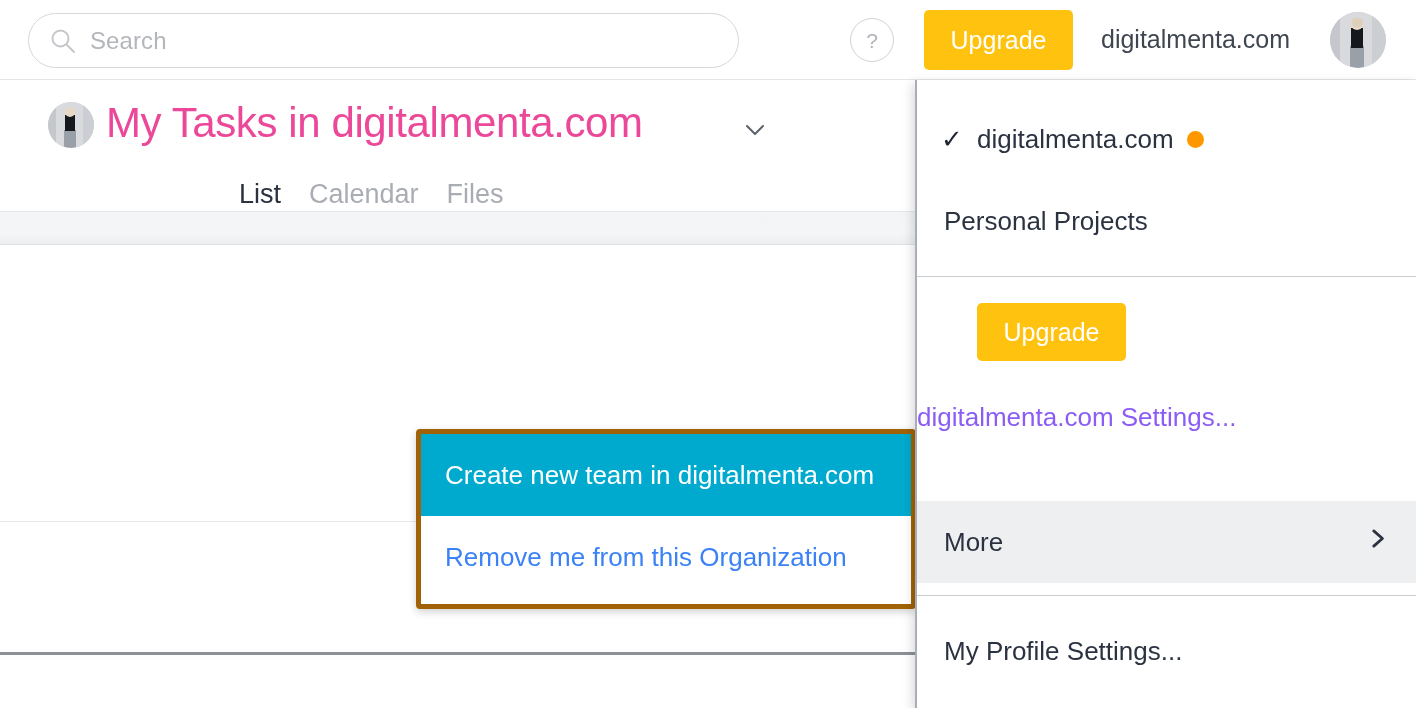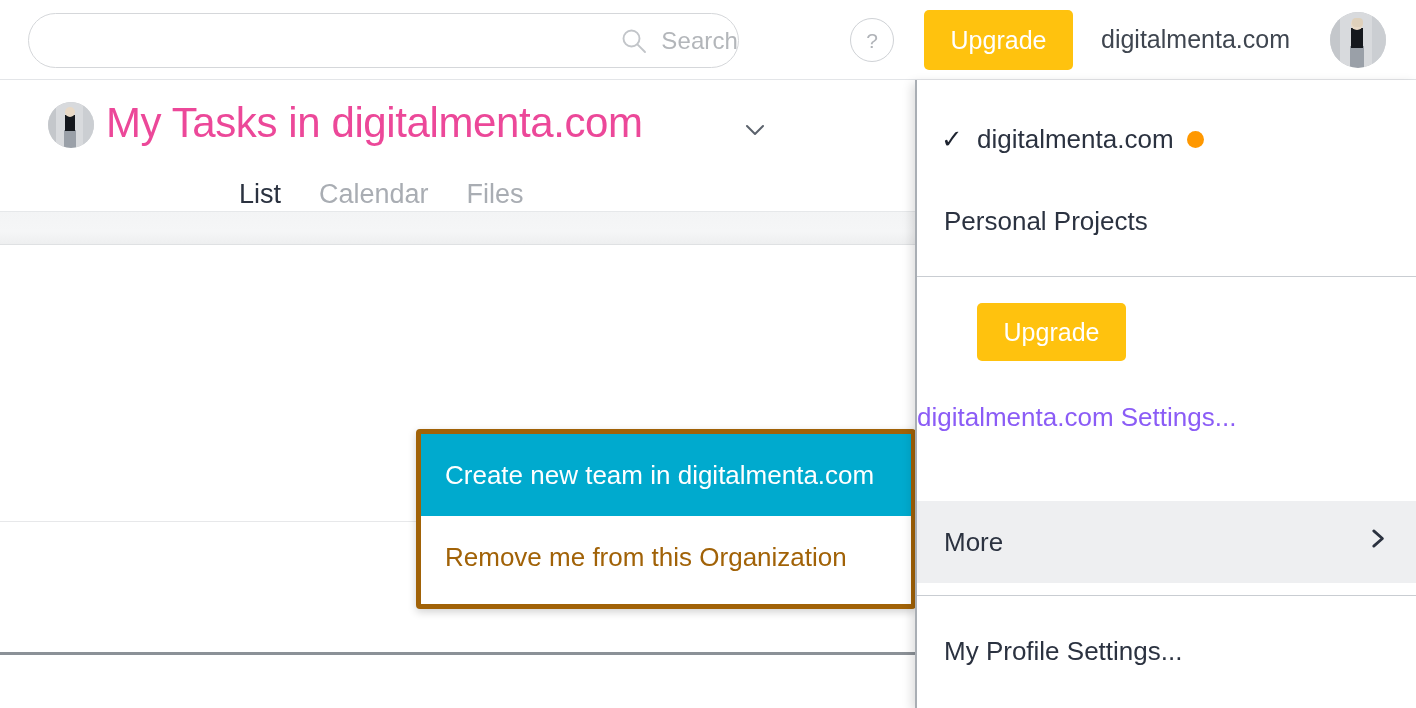--- a/index.html
+++ b/index.html
@@ -12,21 +12,21 @@
   #app { position: relative; width: 1416px; height: 708px; background: #fff; }
 
   
   .topbar {
     position: absolute; left: 0; top: 0; width: 1416px; height: 80px;
     background: #ffffff; border-bottom: 1px solid #e3e5e8;
   }
   .search-box {
     position: absolute; left: 28px; top: 13px; width: 711px; height: 55px;
     border: 1px solid #d5d7da; border-radius: 28px; background: #fff;
-    display: flex; align-items: center; padding-left: 21px; justify-content: flex-end;
+    display: flex; align-items: center; padding-left: 21px;
   }
   .search-icon { width: 26px; height: 26px; flex: 0 0 26px; margin-right: 14px; }
   .search-icon svg { display: block; }
   .search-ph { font-size: 24px; color: #b3b6ba; letter-spacing: .1px; }
 
   .help-btn {
     position: absolute; left: 850px; top: 18px; width: 44px; height: 44px;
     border-radius: 50%; border: 1.6px solid #cfd2d6; background: #fff;
     display: flex; align-items: center; justify-content: center;
     color: #b0b3b8; font-size: 21px; line-height: 1;
@@ -58,21 +58,21 @@
   .avatar-title { position: absolute; left: 48px; top: 21px; width: 46px; height: 46px; }
   .page-title {
     position: absolute; left: 106px; top: 18px;
     font-size: 42px; font-weight: normal; color: #ec4899; letter-spacing: -0.4px;
     white-space: nowrap;
   }
   .title-caret {
     position: absolute; left: 742px; top: 36px; width: 26px; height: 26px;
   }
 
-  .tabs { position: absolute; left: 239px; top: 98px; display: flex; gap: 38px; align-items: flex-end; }
+  .tabs { position: absolute; left: 239px; top: 98px; display: flex; gap: 28px; align-items: flex-end; }
   .tab { font-size: 27px; color: #a9adb3; cursor: pointer; position: relative; padding-bottom: 2px; }
   .tab.active { color: #2b3240; }
   .tab.active::after {
     content: ""; position: absolute; left: 0; right: 0; bottom: -20px;
     height: 7px; background: #F8615A; border-radius: 1px;
   }
 
   
   .toolbar-band {
     position: absolute; left: 0; top: 211px; width: 1416px; height: 34px;
@@ -84,21 +84,21 @@
 
   
   .submenu {
     position: absolute; left: 416px; top: 429px; width: 500px; height: 180px;
     background: #fff; border: 5px solid #a16207; border-radius: 4px;
     box-shadow: 0 3px 9px rgba(0,0,0,.18);
     overflow: hidden;
   }
   .submenu-item {
     height: 82px; display: flex; align-items: center; padding-left: 24px;
-    font-size: 26px; color: #a16207; cursor: pointer;
+    font-size: 26px; color: #3b82f6; cursor: pointer;
   }
   .submenu-item.highlighted { background: #00AACE; color: #ffffff; }
 
   
   .dropdown {
     position: absolute; left: 915px; top: 80px; width: 501px; height: 628px;
     background: #fff; border-left: 2px solid #a9aeb4;
     box-shadow: -3px 3px 10px rgba(0,0,0,.14);
   }
   .dd-sep { height: 1px; background: #c9cdd2; width: 100%; }

